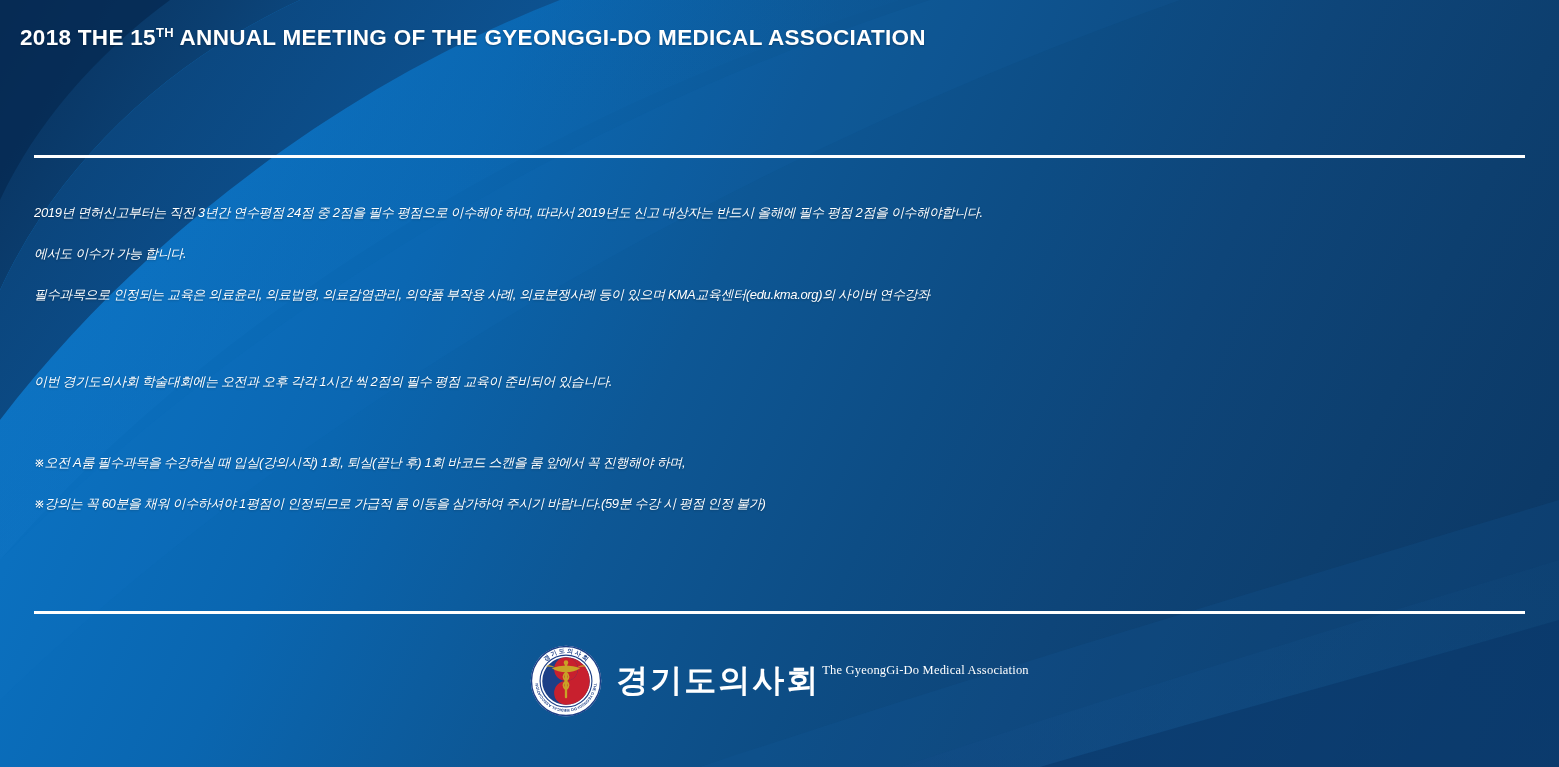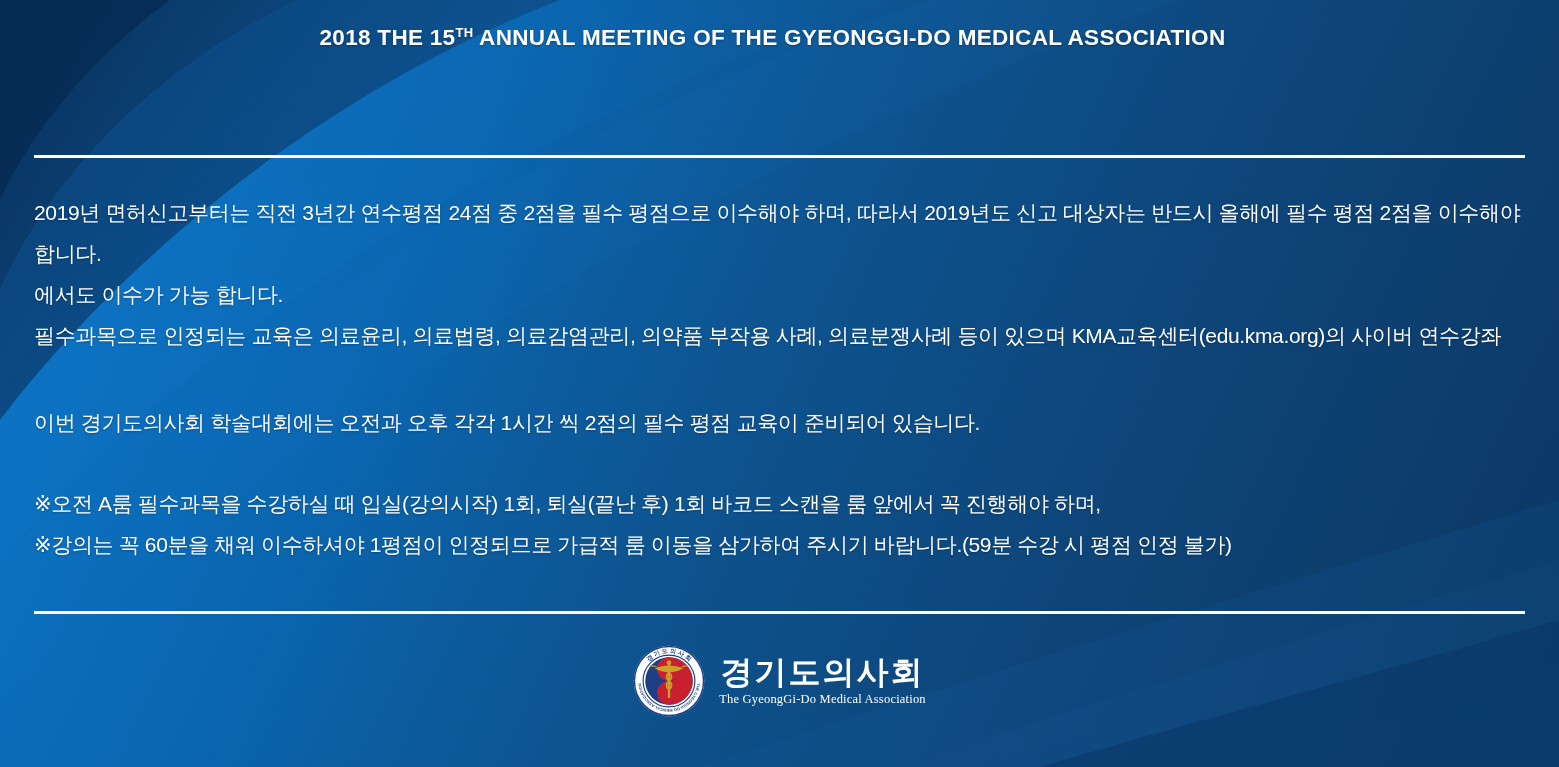--- a/index.html
+++ b/index.html
@@ -26,21 +26,21 @@
         #0d3f6f 82%,
         #0c3a68 92%,
         #0b3763 100%);
   }
   #poster .bg-svg { position:absolute; inset:0; width:100%; height:100%; }
 
   
   .header {
     position:absolute; top:0; left:0; right:0;
     padding:24px 34px 0 20px;
-    text-align:center;
+    text-align:left;
   }
   .eyebrow {
     font-size:22.5px;
     font-weight:bold;
     letter-spacing:0.3px;
     color:#ffffff;
     line-height:1.2;
     white-space:nowrap;
     text-shadow:0 1px 2px rgba(0,0,0,.28);
   }
@@ -69,24 +69,25 @@
   }
   .rule.top { top:155px; }
   .rule.bottom { top:611px; }
 
   
   .body-copy {
     position:absolute;
     left:34px; right:38px;
     top:192px;
     color:#ffffff;
-    font-size:21px;
+    font-size:13px;
     line-height:41px;
     letter-spacing:-0.35px;
     text-shadow:0 1px 2px rgba(0,0,0,.25);
+    font-style:italic;
   }
   .para { margin:0; }
   .para + .para { margin-top:0; }
   .spacer-lg { height:46px; }
   .spacer-md { height:40px; }
 
   .notes { }
   .note-line { white-space:nowrap; }
   .note-line.indent { padding-left:16px; }
 
@@ -94,21 +95,21 @@
   .footer {
     position:absolute;
     left:0; right:0;
     top:645px;
     display:flex;
     align-items:center;
     justify-content:center;
     gap:14px;
   }
   .emblem { width:72px; height:72px; display:block; }
-  .logo-text { display:flex; flex-direction:column; gap:2px;align-items:center; }
+  .logo-text { display:flex; flex-direction:row; gap:2px; }
   .logo-ko {
     font-size:32px;
     font-weight:bold;
     color:#ffffff;
     letter-spacing:2px;
     line-height:1.1;
     font-family:"Liberation Serif","DejaVu Serif",serif;
   }
   .logo-en {
     font-size:12.5px;

